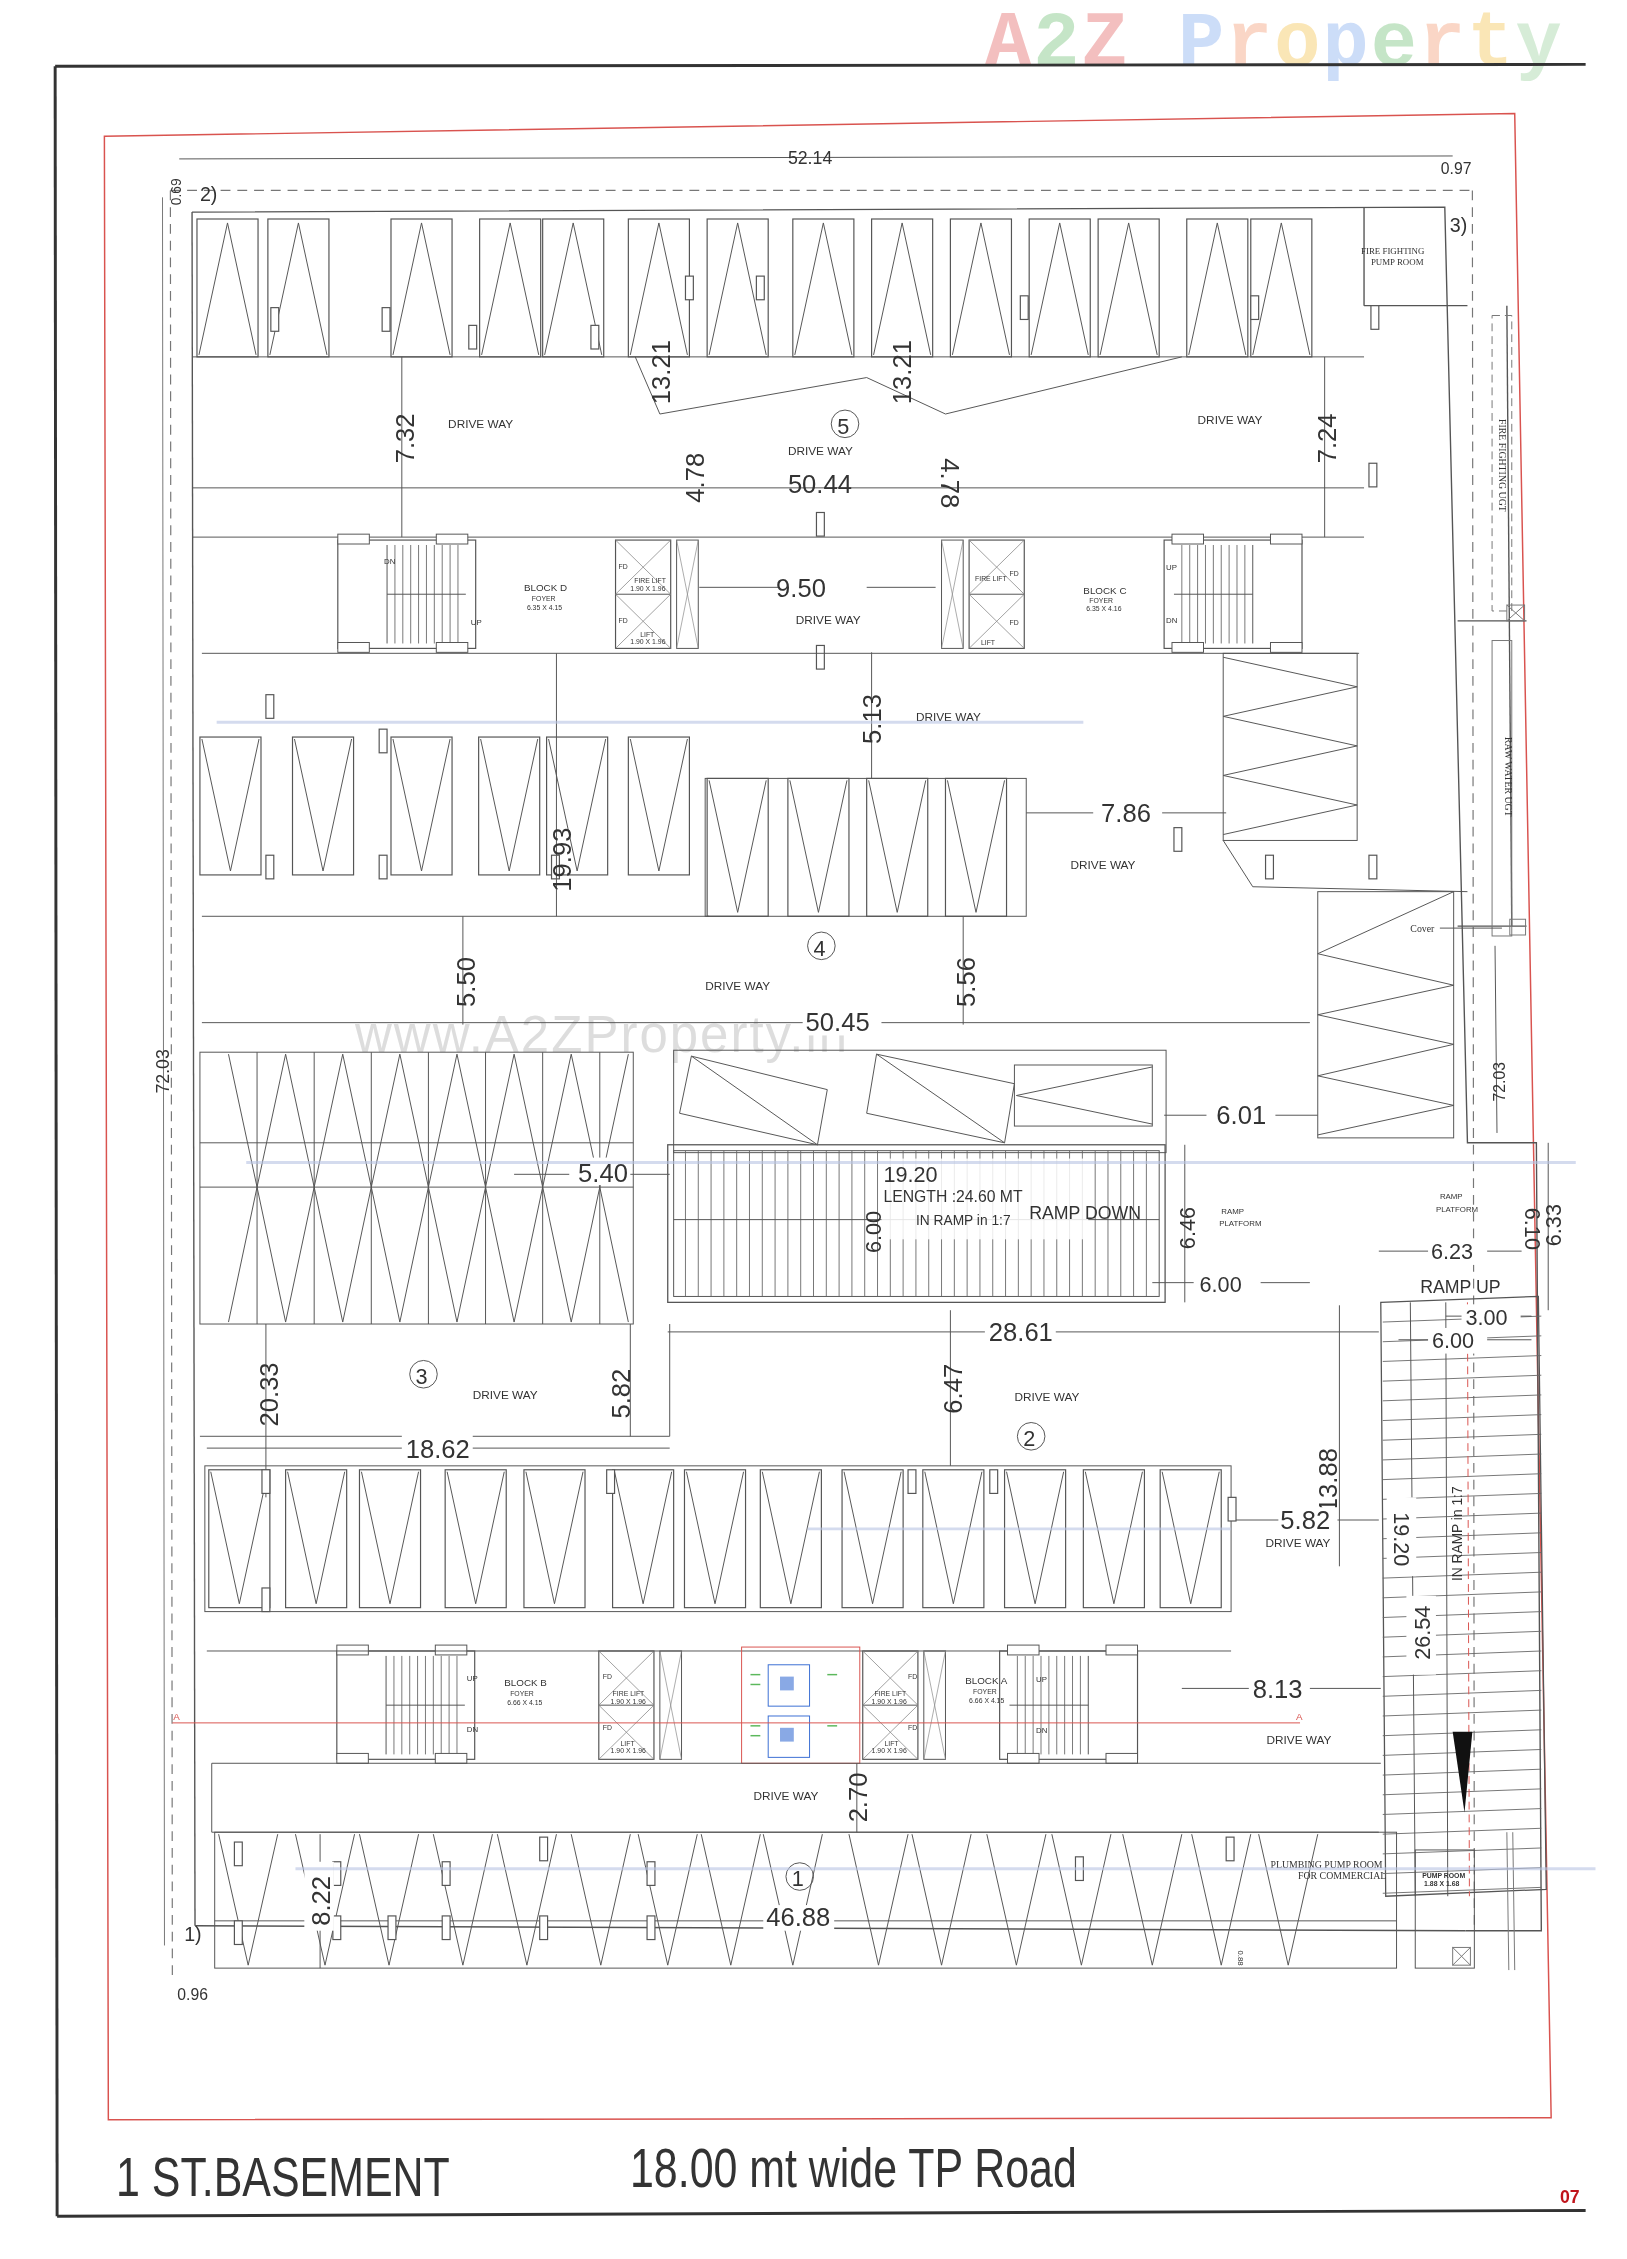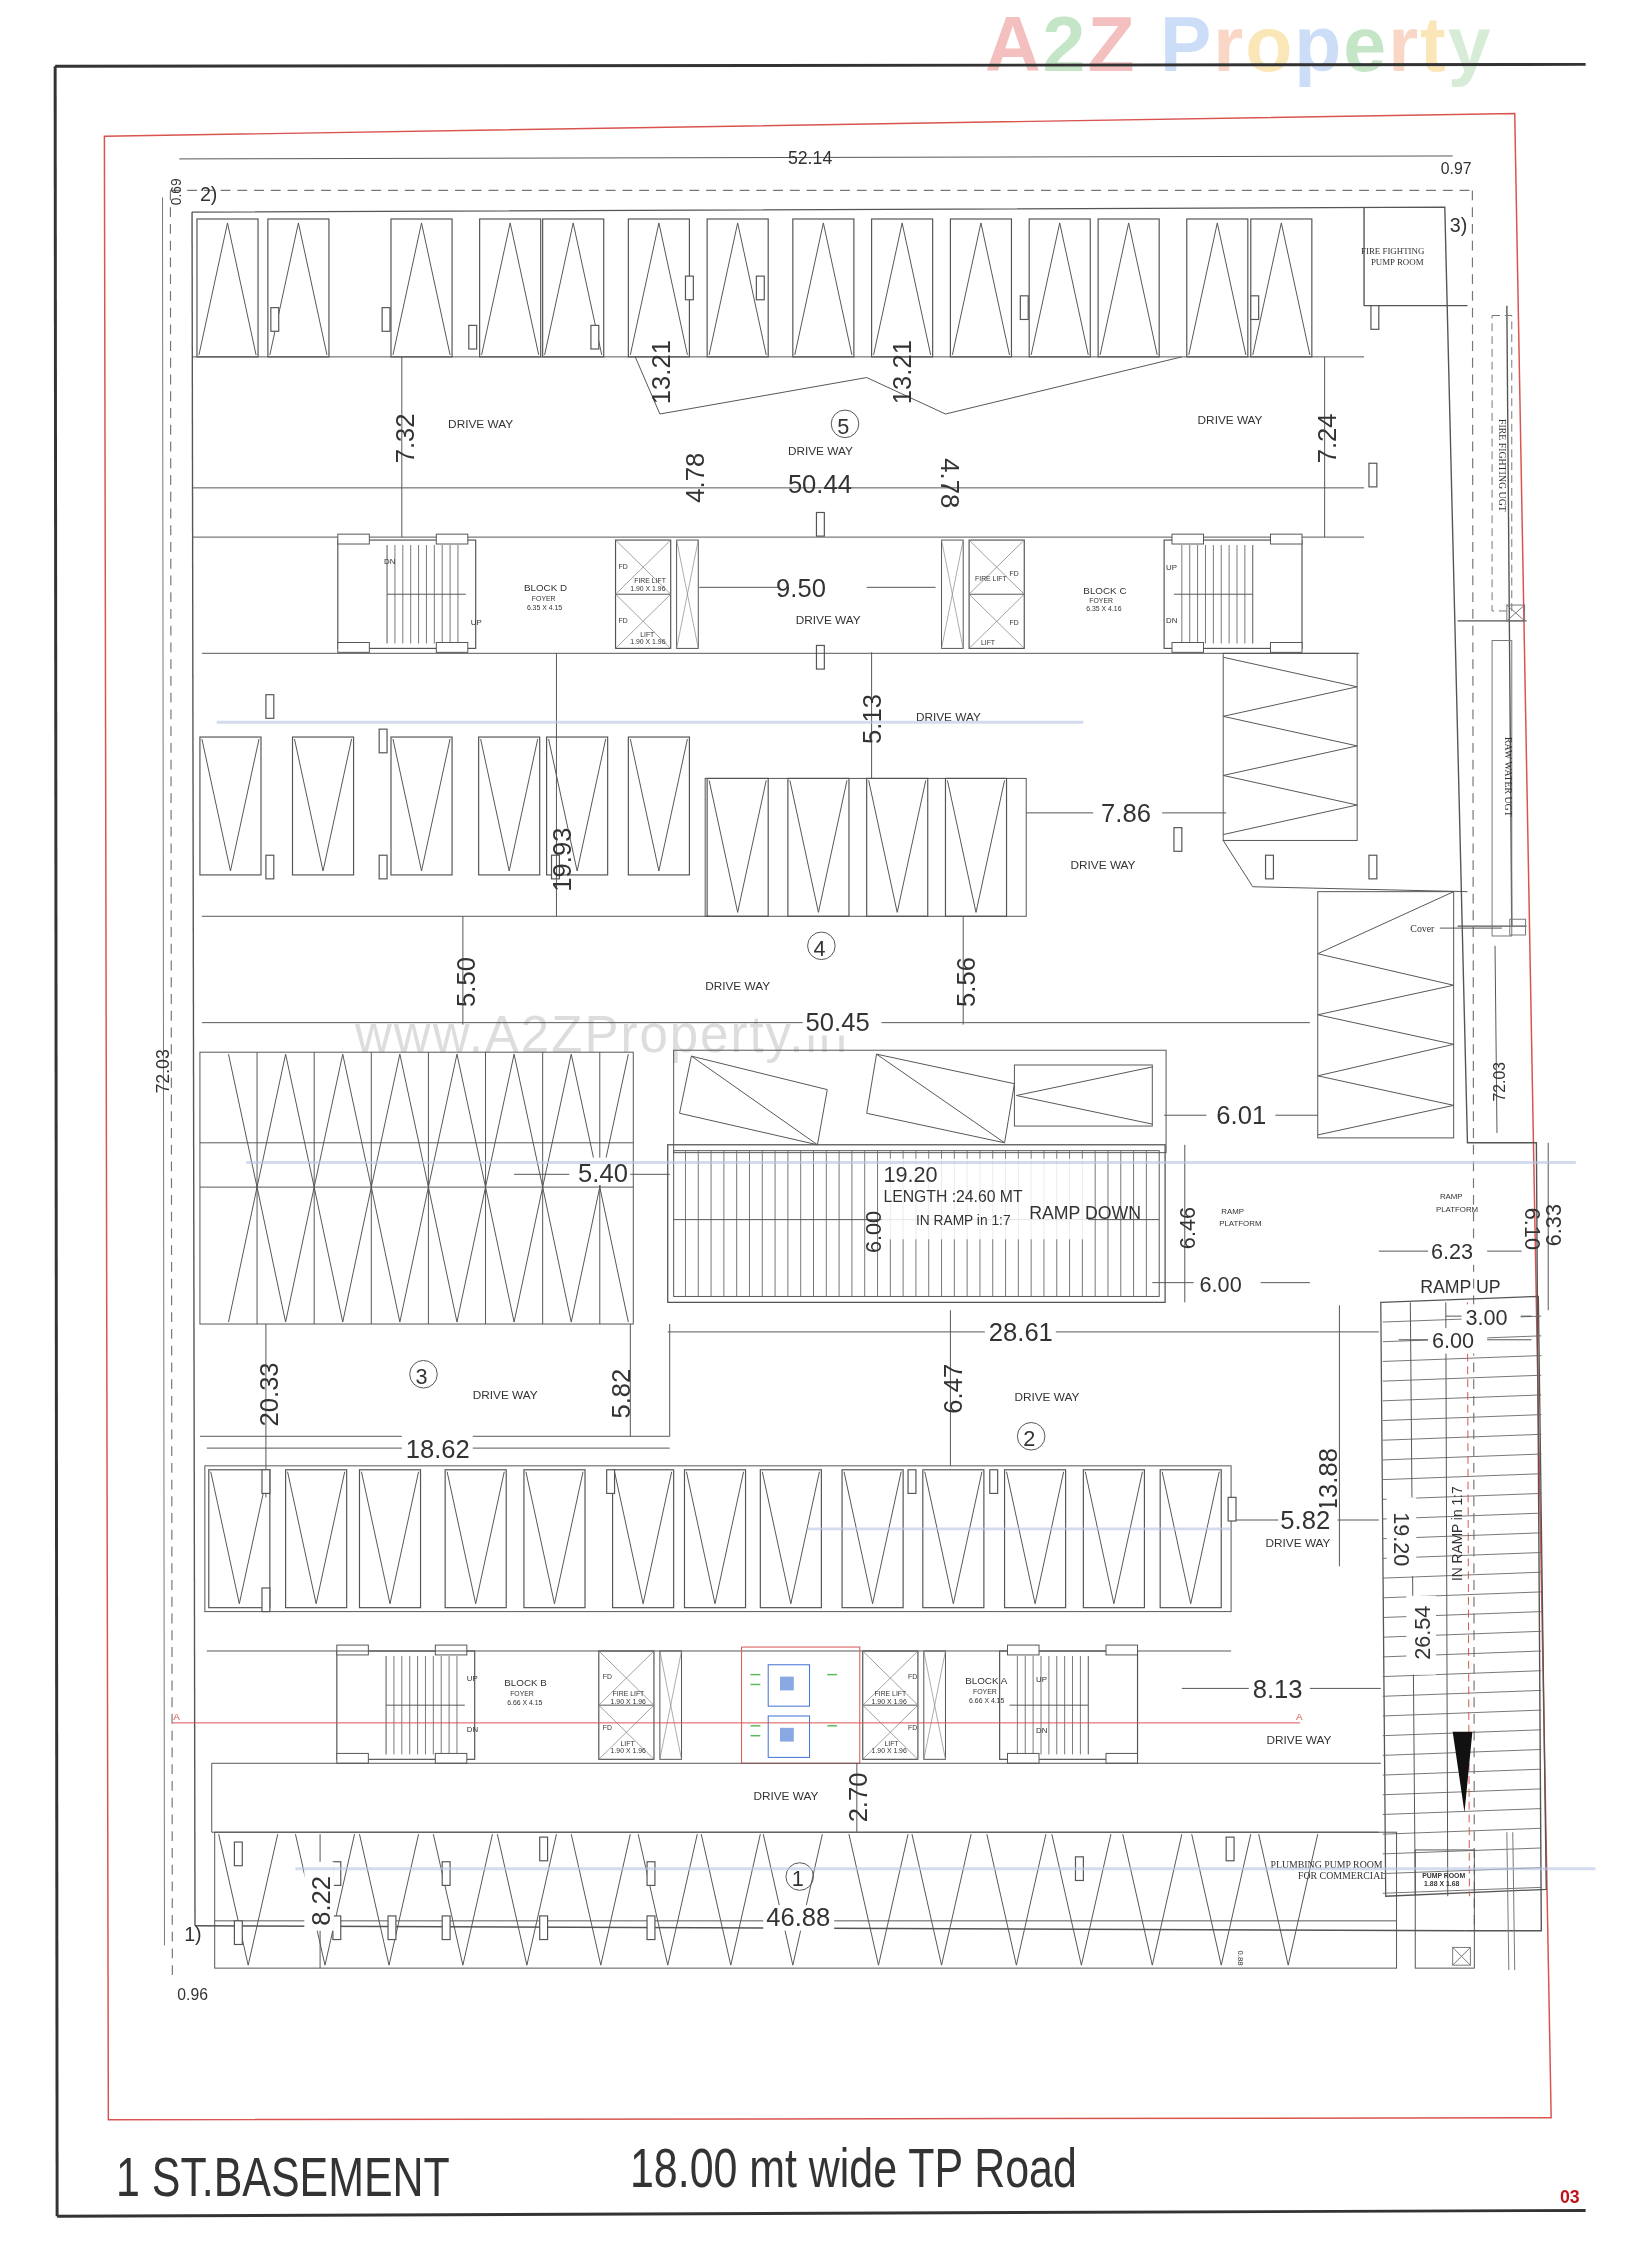--- a/index.html
+++ b/index.html
@@ -1,19 +1,19 @@
 <!DOCTYPE html>
 <html><head>
 <meta charset="utf-8">
 <style>
   html,body{margin:0;padding:0;background:#fff;}
   body{width:1627px;height:2260px;position:relative;overflow:hidden;font-family:"Liberation Sans",sans-serif;}
   #plan{position:absolute;left:0;top:0;width:1627px;height:2260px;}
   .wm{position:absolute;font-family:"Liberation Sans",sans-serif;font-weight:bold;letter-spacing:2px;}
-  .wm-logo{left:985px;top:0px;font-size:77px;line-height:89px;}
+  .wm-logo{left:985px;top:0px;font-size:77px;line-height:89px;font-family:Liberation Mono, monospace;}
   .wm-logo span{opacity:.45;}
   .wm-url{left:355px;top:1005px;font-size:51px;color:#d8d8d8;font-weight:normal;opacity:.85;}
   .title{position:absolute;color:#333;font-family:"Liberation Sans",sans-serif;transform:scaleX(0.78);transform-origin:left top;}
   .t-basement{left:116px;top:2145px;font-size:55px;}
   .t-road{left:630px;top:2136px;font-size:55px;}
   .pageno{position:absolute;left:1560px;top:2187px;font-size:17.7px;font-weight:bold;color:#c0141b;}
   svg text{font-family:"Liberation Sans",sans-serif;fill:#333;}
   .dim{font-size:26px;}
   .lbl{font-size:12px;}
   .tiny{font-size:7px;}
@@ -610,14 +610,14 @@
   <g stroke="#b8c4e4" stroke-width="3" opacity="0.6">
     <line x1="220" y1="733" x2="1100" y2="733"></line>
     <line x1="250" y1="1180" x2="1600" y2="1180"></line>
     <line x1="300" y1="1897" x2="1620" y2="1897"></line>
     <line x1="820" y1="1552" x2="1250" y2="1552"></line>
   </g>
 </svg>
 
 <div class="title t-basement">1 ST.BASEMENT</div>
 <div class="title t-road">18.00 mt wide TP Road</div>
-<div class="pageno">03</div>
+<div class="pageno">07</div>
 
 
 </body></html>

